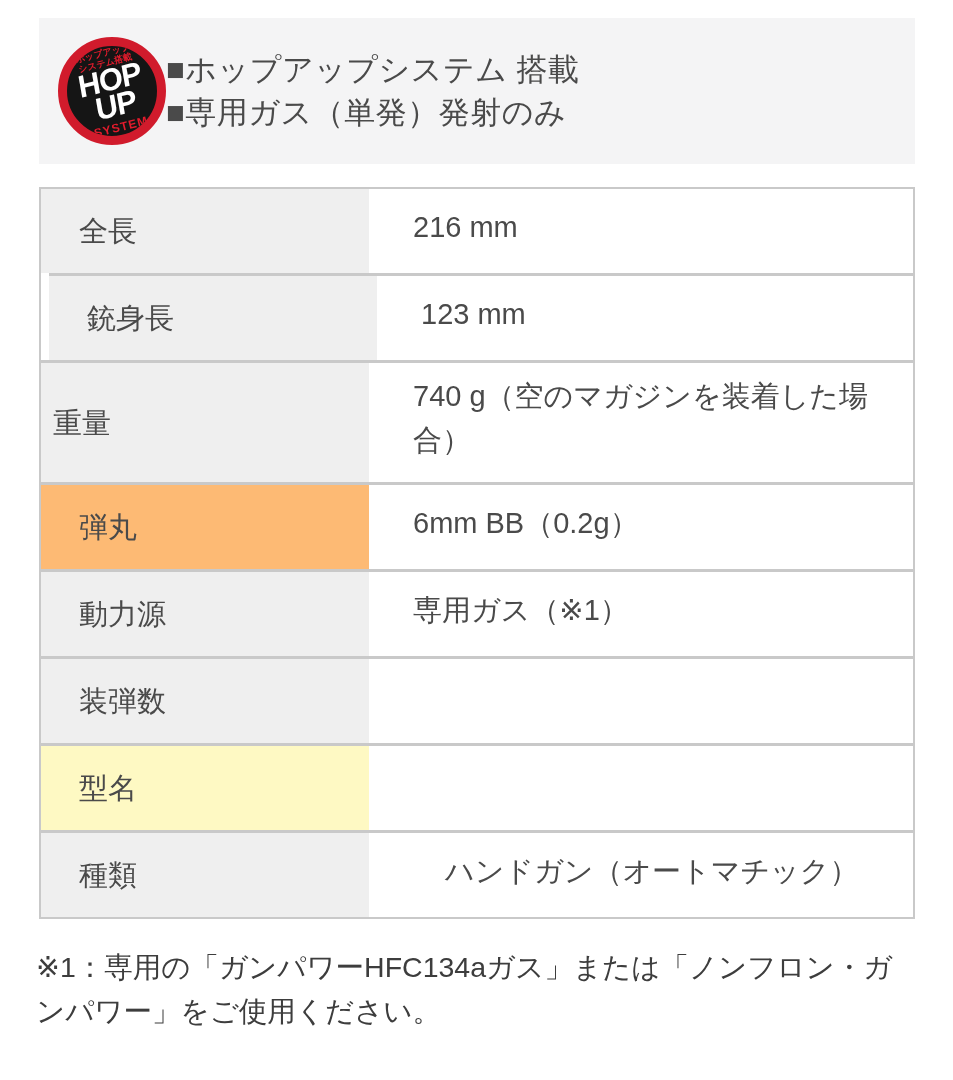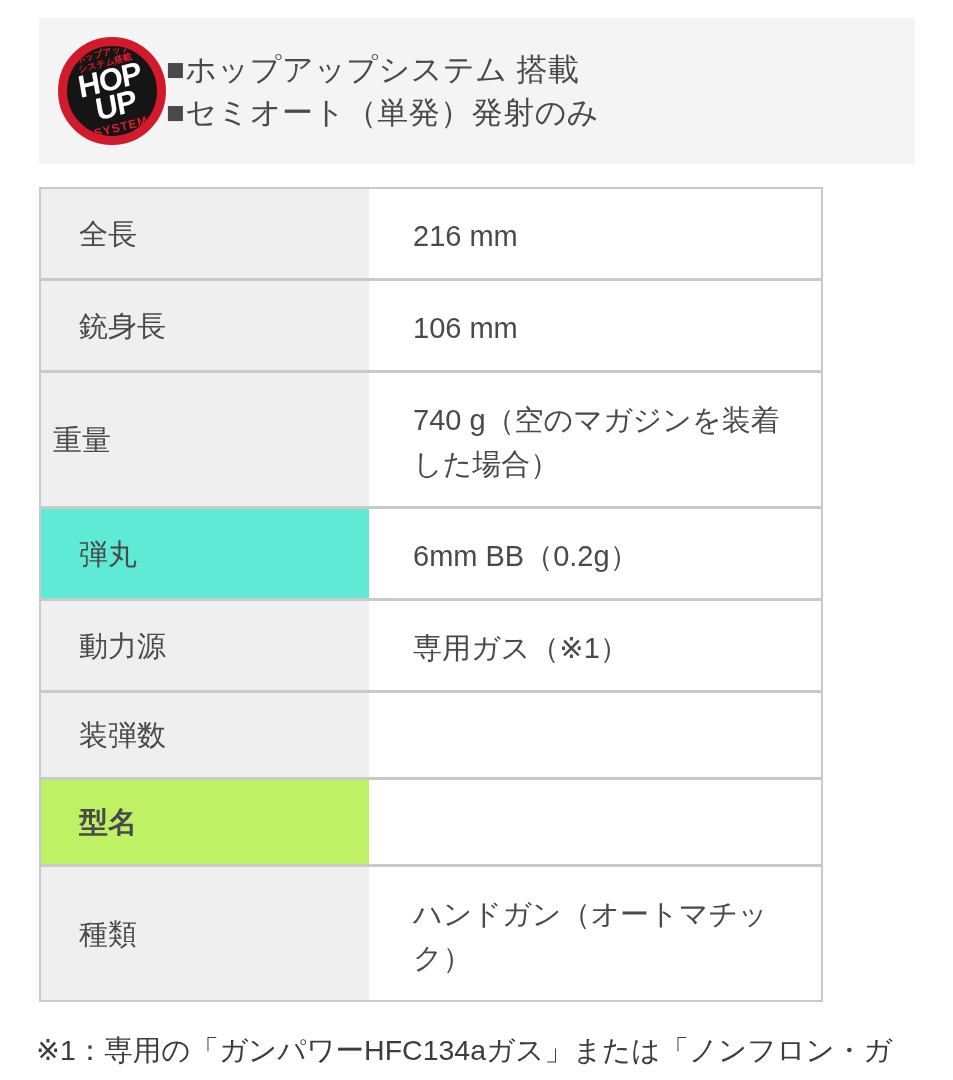--- a/index.html
+++ b/index.html
@@ -63,41 +63,41 @@
   .header-lines {
     font-size: 31px;
     line-height: 43px;
     color: #4a4a4a;
     letter-spacing: 0.5px;
   }
 
   
   .spec-table {
     margin: 23px 38px 0 39px;
-    width: 784px;
+    width: 876px;
     border: 2px solid #c9c9c9;
   }
   .spec-row { display: flex; }
   .spec-row + .spec-row { border-top: 3px solid #c9c9c9; }
   .spec-label {
     width: 328px;
     flex: 0 0 auto;
     background: #efefef;
     padding: 20px 20px 20px 38px;
     font-size: 29px;
     line-height: 44px;
     color: #4a4a4a;
     display: flex;
     align-items: center;
   }
   .spec-value {
     flex: 1 1 auto;
     background: #ffffff;
     border-left: 4px solid #ffffff;
-    padding: 25px 28px 20px 40px;
+    padding: 11px 28px 20px 40px;
     font-size: 29px;
     line-height: 44px;
     color: #4a4a4a;
     display: flex;
     align-items: center;
   }
   .spec-value span, .spec-label span { display: block; }
 
   
   .footnote {
@@ -118,76 +118,76 @@
         <span>ホップアップ</span><br>
         <span>システム搭載</span>
       </div>
       <div class="badge-hop" style="color: rgb(255, 255, 255);">HOP</div>
       <div class="badge-up" style="color: rgb(255, 255, 255);">UP</div>
       <div class="badge-system" style="color: rgb(227, 27, 44);">SYSTEM</div>
     </div>
   </div>
   <div class="header-lines">
     <div>■ホップアップシステム 搭載</div>
-    <div>■セミオート（単発）発射のみ</div>
+    <div>■専用ガス（単発）発射のみ</div>
   </div>
 </div>
 
 <div class="spec-table" style="border-color: rgb(201, 201, 201);">
   <div class="spec-row">
     <div class="spec-label" style="background: rgb(239, 239, 239);">
         <span>全長</span>
       </div>
     <div class="spec-value">
         <span>216 mm</span>
       </div>
   </div>
-  <div class="spec-row" style="border-top-color: rgb(201, 201, 201);">
+  <div class="spec-row" style="border-top-color: rgb(201, 201, 201); margin-left: 8px;">
     <div class="spec-label" style="background: rgb(239, 239, 239);">
         <span>銃身長</span>
       </div>
     <div class="spec-value">
-        <span>106 mm</span>
+        <span>123 mm</span>
       </div>
   </div>
   <div class="spec-row" style="border-top-color: rgb(201, 201, 201);">
     <div class="spec-label" style="background: rgb(239, 239, 239); padding-left: 12px;">
         <span>重量</span>
       </div>
     <div class="spec-value">
         <span>740 g（空のマガジンを装着した場合）</span>
       </div>
   </div>
   <div class="spec-row" style="border-top-color: rgb(201, 201, 201);">
-    <div class="spec-label" style="background: #5eead4;">
+    <div class="spec-label" style="background: #fdba74;">
         <span>弾丸</span>
       </div>
     <div class="spec-value">
         <span>6mm BB（0.2g）</span>
       </div>
   </div>
   <div class="spec-row" style="border-top-color: rgb(201, 201, 201);">
     <div class="spec-label" style="background: rgb(239, 239, 239);">
         <span>動力源</span>
       </div>
     <div class="spec-value">
         <span>専用ガス（※1）</span>
       </div>
   </div>
   <div class="spec-row" style="border-top-color: rgb(201, 201, 201);">
     <div class="spec-label" style="background: rgb(239, 239, 239);">
         <span>装弾数</span>
       </div>
   </div>
   <div class="spec-row" style="border-top-color: rgb(201, 201, 201);">
-    <div class="spec-label" style="background: #bef264; font-weight: bold;">
+    <div class="spec-label" style="background: #fef9c3;">
         <span>型名</span>
       </div>
   </div>
-  <div class="spec-row" style="border-top-color: rgb(201, 201, 201);">
+  <div class="spec-row" style="border-top-color: rgb(201, 201, 201); gap: 32px;">
     <div class="spec-label" style="background: rgb(239, 239, 239);">
         <span>種類</span>
       </div>
     <div class="spec-value">
         <span>ハンドガン（オートマチック）</span>
       </div>
   </div>
 </div>
 
 <div class="footnote">※1：専用の「ガンパワーHFC134aガス」または「ノンフロン・ガンパワー」をご使用ください。</div>

